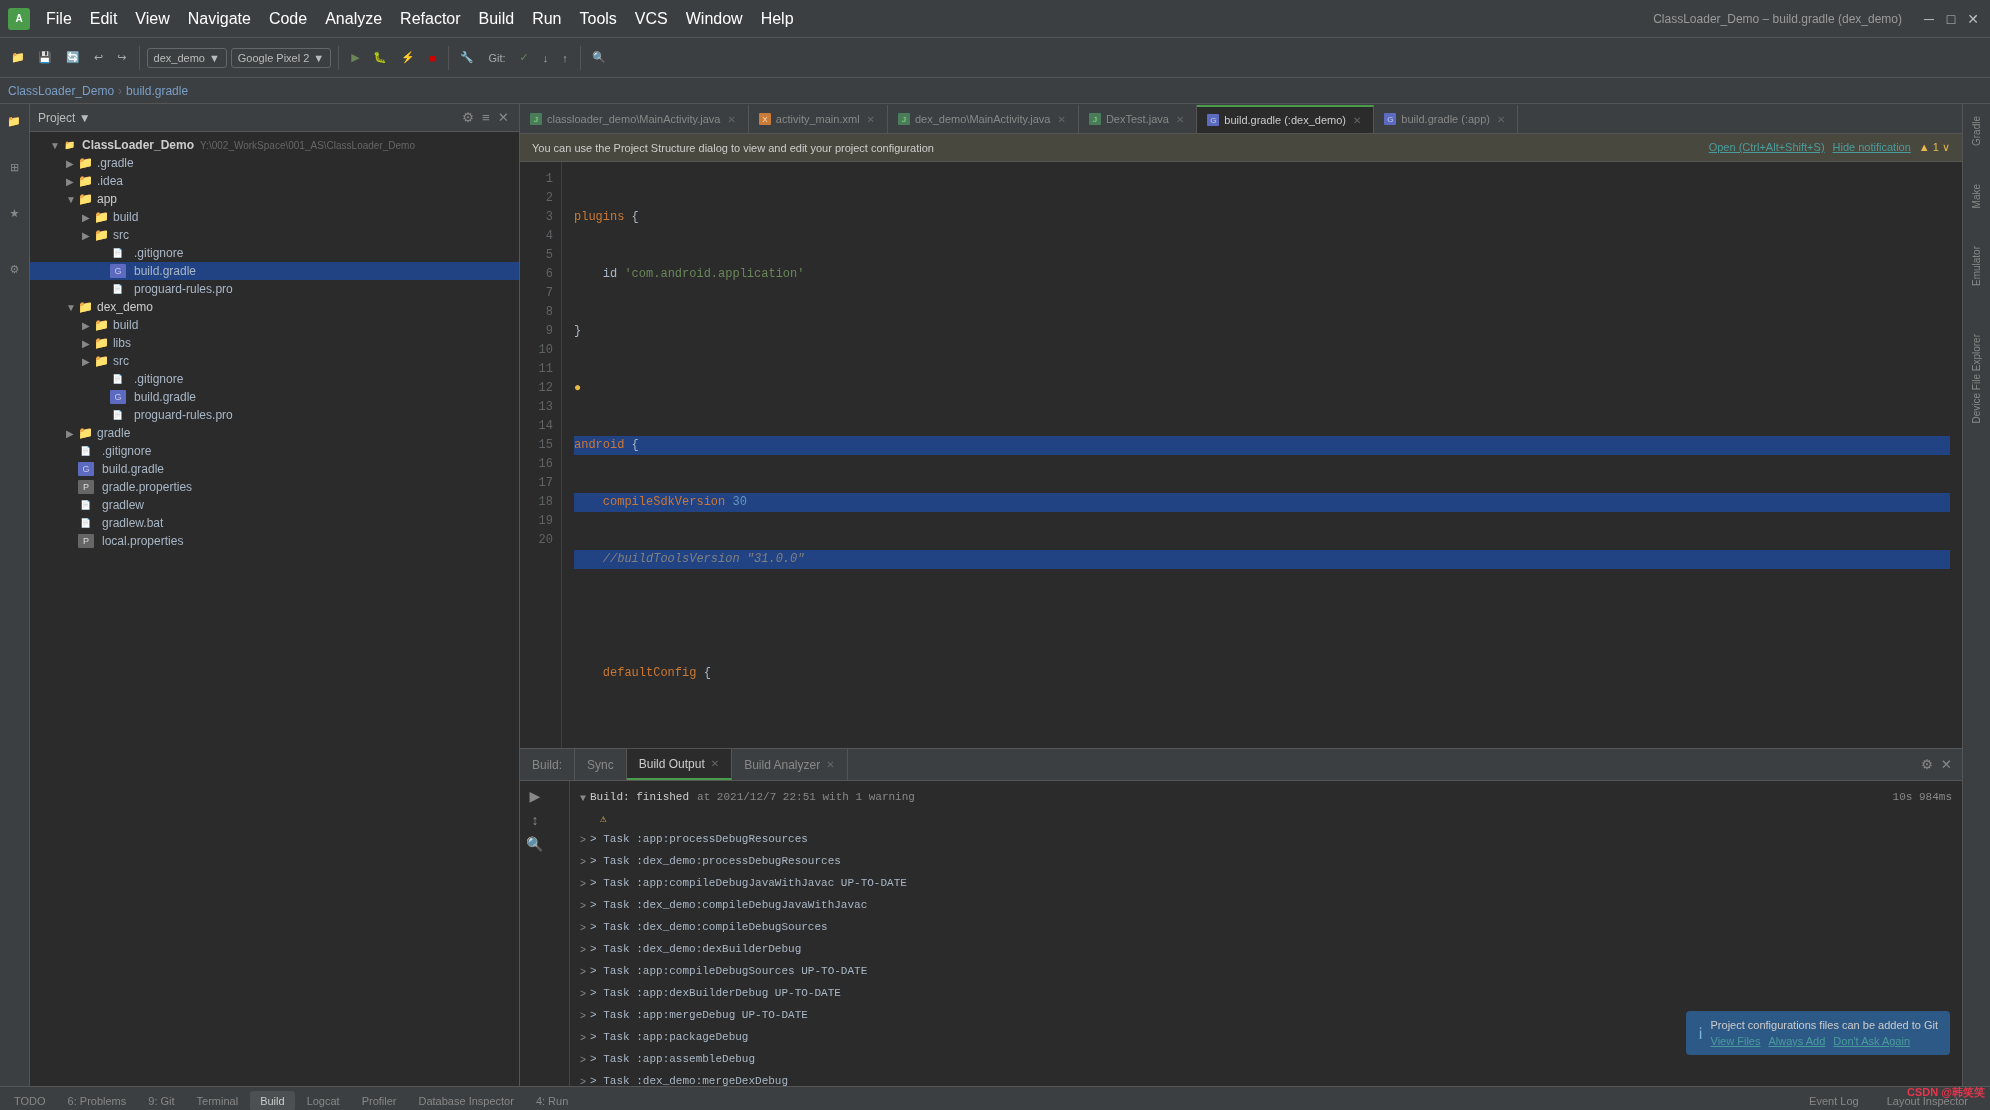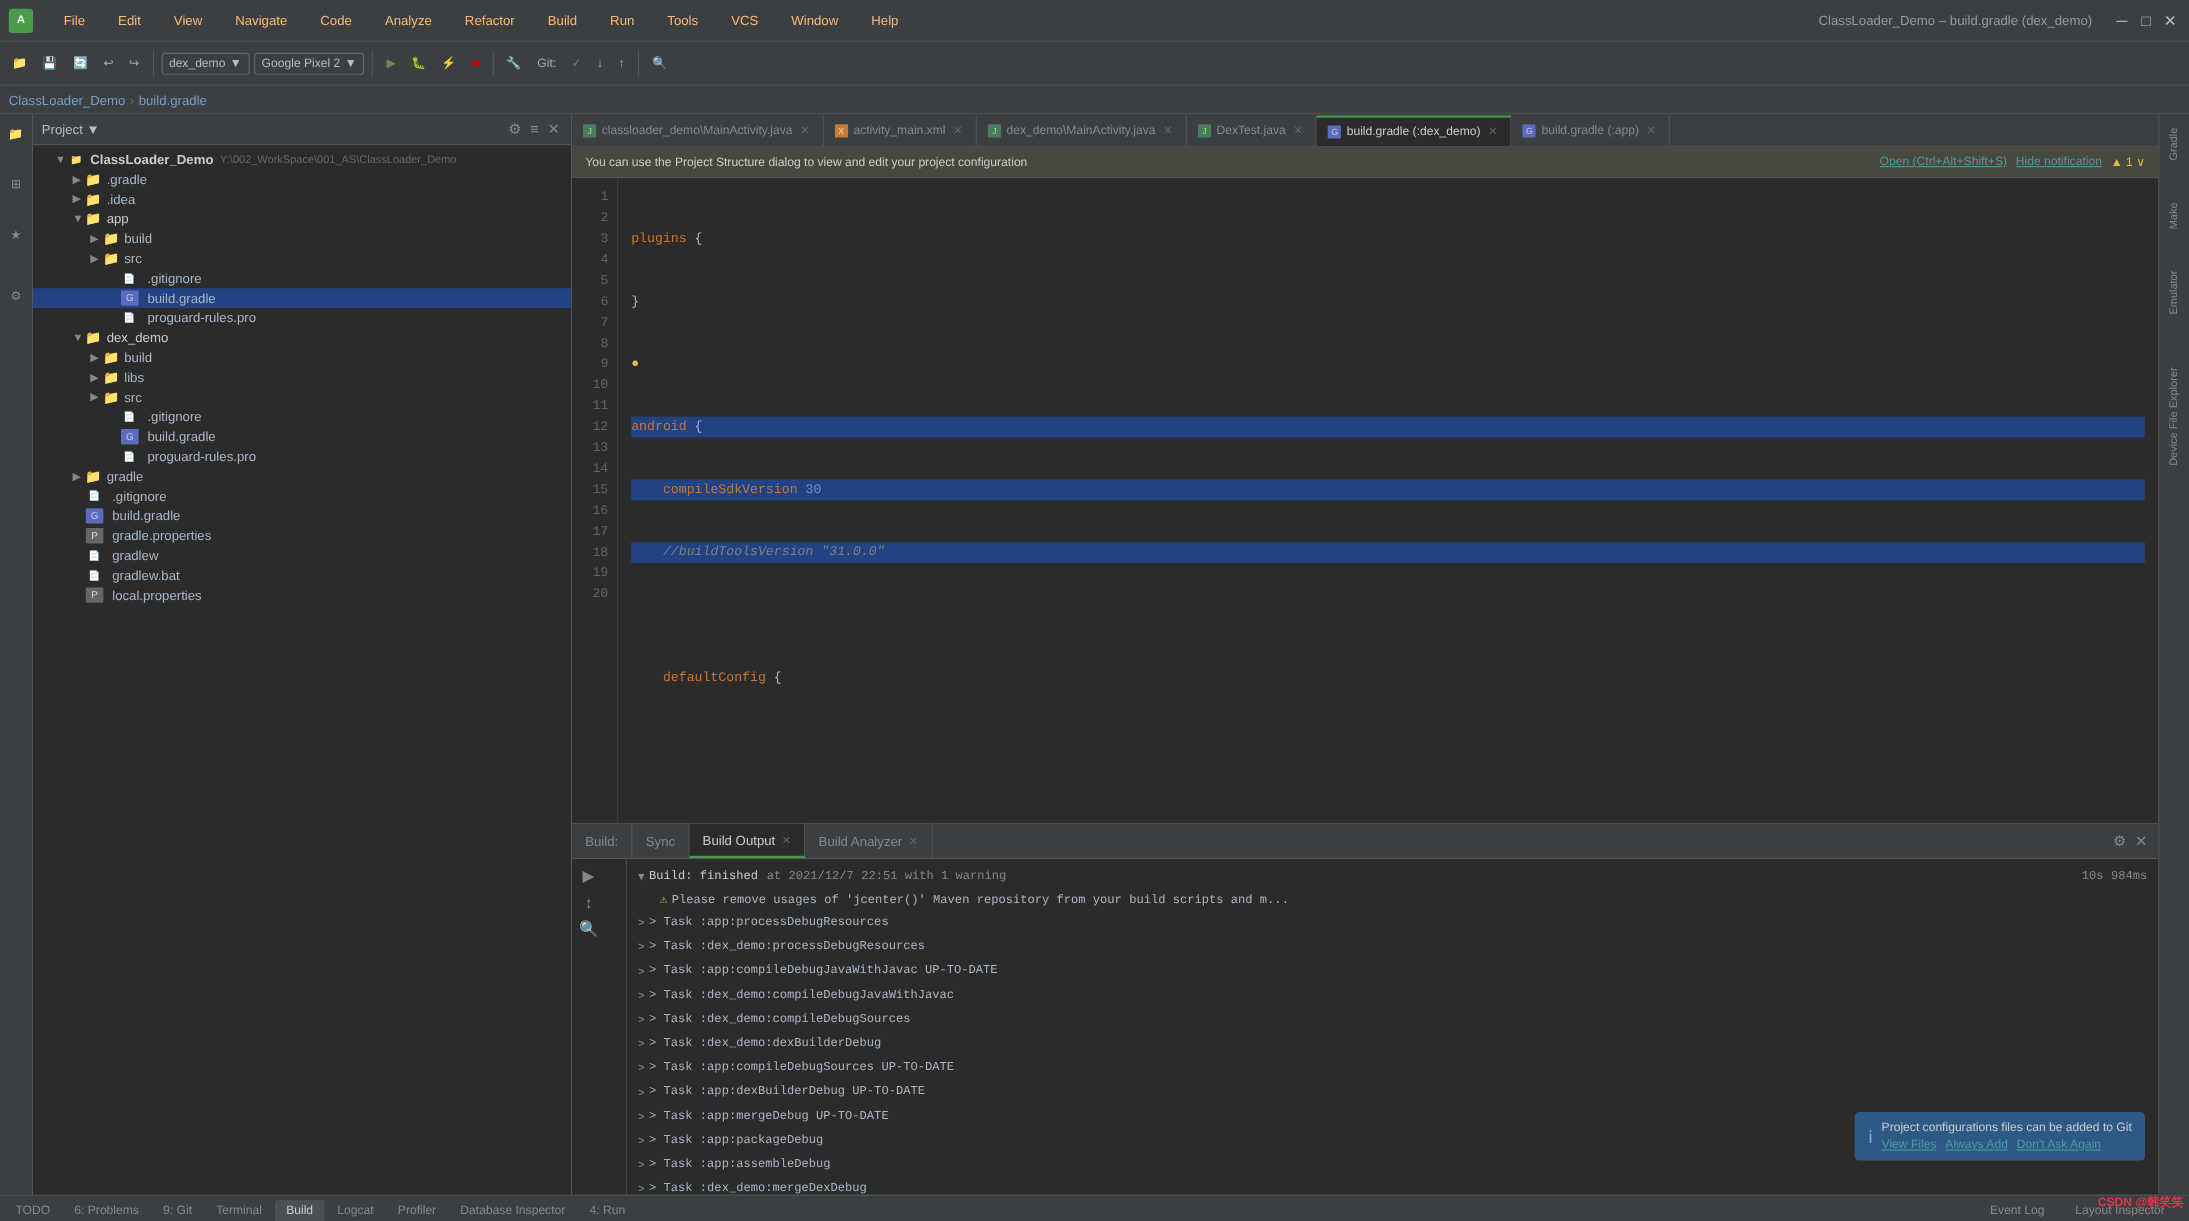--- a/index.html
+++ b/index.html
@@ -2,21 +2,21 @@
 <html><head>
   <meta charset="utf-8">
   <style>
     * { box-sizing: border-box; margin: 0; padding: 0; }
     body { font-family: 'Segoe UI', Arial, sans-serif; font-size: 12px; background: #2b2b2b; color: #a9b7c6; overflow: hidden; width: 1990px; height: 1110px; }
 
     
     #title-bar { background: #3c3f41; height: 38px; display: flex; align-items: center; padding: 0 8px; border-bottom: 1px solid #555; }
     #title-bar .app-icon { width: 22px; height: 22px; background: #4a9c4a; border-radius: 3px; margin-right: 8px; display: flex; align-items: center; justify-content: center; color: #fff; font-weight: bold; font-size: 10px; }
     #title-bar .menu-items { display: flex; gap: 2px; }
-    #title-bar .menu-item { padding: 4px 8px; color: #fdba74; cursor: pointer; border-radius: 3px; font-size: 12px; margin-left: 12px; }
+    #title-bar .menu-item { padding: 4px 8px; color: #ffffff; cursor: pointer; border-radius: 3px; font-size: 16px; }
     #title-bar .title { margin-left: auto; color: #9a9a9a; font-size: 12px; margin-right: 10px; }
     #title-bar .window-controls { display: flex; gap: 4px; margin-left: 8px; }
     #title-bar .win-btn { width: 18px; height: 18px; border: none; background: transparent; color: #bbb; cursor: pointer; font-size: 14px; display: flex; align-items: center; justify-content: center; }
 
     
     #toolbar { background: #3c3f41; height: 40px; display: flex; align-items: center; padding: 0 6px; border-bottom: 1px solid #555; gap: 4px; }
     .toolbar-btn { background: transparent; border: none; color: #aaa; cursor: pointer; padding: 3px 5px; border-radius: 3px; font-size: 11px; display: flex; align-items: center; gap: 3px; }
     .toolbar-separator { width: 1px; height: 24px; background: #555; margin: 0 3px; }
     .toolbar-dropdown { background: #3c3f41; border: 1px solid #666; color: #bbb; padding: 3px 6px; border-radius: 3px; font-size: 11px; cursor: pointer; display: flex; align-items: center; gap: 4px; }
 
@@ -468,20 +468,21 @@
           <div class="ln">14</div>
           <div class="ln">15</div>
           <div class="ln">16</div>
           <div class="ln">17</div>
           <div class="ln">18</div>
           <div class="ln">19</div>
           <div class="ln">20</div>
         </div>
         <div id="code-content">
           <div class="code-line"><span class="kw">plugins</span><span class="plain"> {</span></div>
+          <div class="code-line"><span class="plain">    </span><span class="plain">id </span><span class="str">'com.android.application'</span></div>
           <div class="code-line"><span class="plain">}</span></div>
           <div class="code-line"><span style="color:#e8b84b;">●</span></div>
           <div class="code-line highlight-row"><span class="kw">android</span><span class="plain"> {</span></div>
           <div class="code-line highlight-row"><span class="plain">    </span><span class="kw">compileSdkVersion</span><span class="plain"> </span><span class="num">30</span></div>
           <div class="code-line highlight-row"><span class="comment">    //buildToolsVersion "31.0.0"</span></div>
           <div class="code-line">&nbsp;</div>
           <div class="code-line"><span class="plain">    </span><span class="kw">defaultConfig</span><span class="plain"> {</span></div>
           
           
           
@@ -526,21 +527,20 @@
 
             <div class="build-item">
               <span class="arrow-r">▼</span>
               <span style="color:#ccc;">Build: finished</span>
               <span style="color:#888; margin-left:4px;">at 2021/12/7 22:51 with 1 warning</span>
               <span style="color:#888; margin-left:auto;">10s 984ms</span>
             </div>
 
             <div class="build-item" style="padding-left:20px;">
               <span class="warn-icon">⚠</span>
-              <span>Please remove usages of 'jcenter()' Maven repository from your build scripts and m...</span>
             </div>
 
             <div class="build-item">
               <span class="arrow-r">&gt;</span>
               <span>&gt; Task :app:processDebugResources</span>
             </div>
             <div class="build-item">
               <span class="arrow-r">&gt;</span>
               <span>&gt; Task :dex_demo:processDebugResources</span>
             </div>

